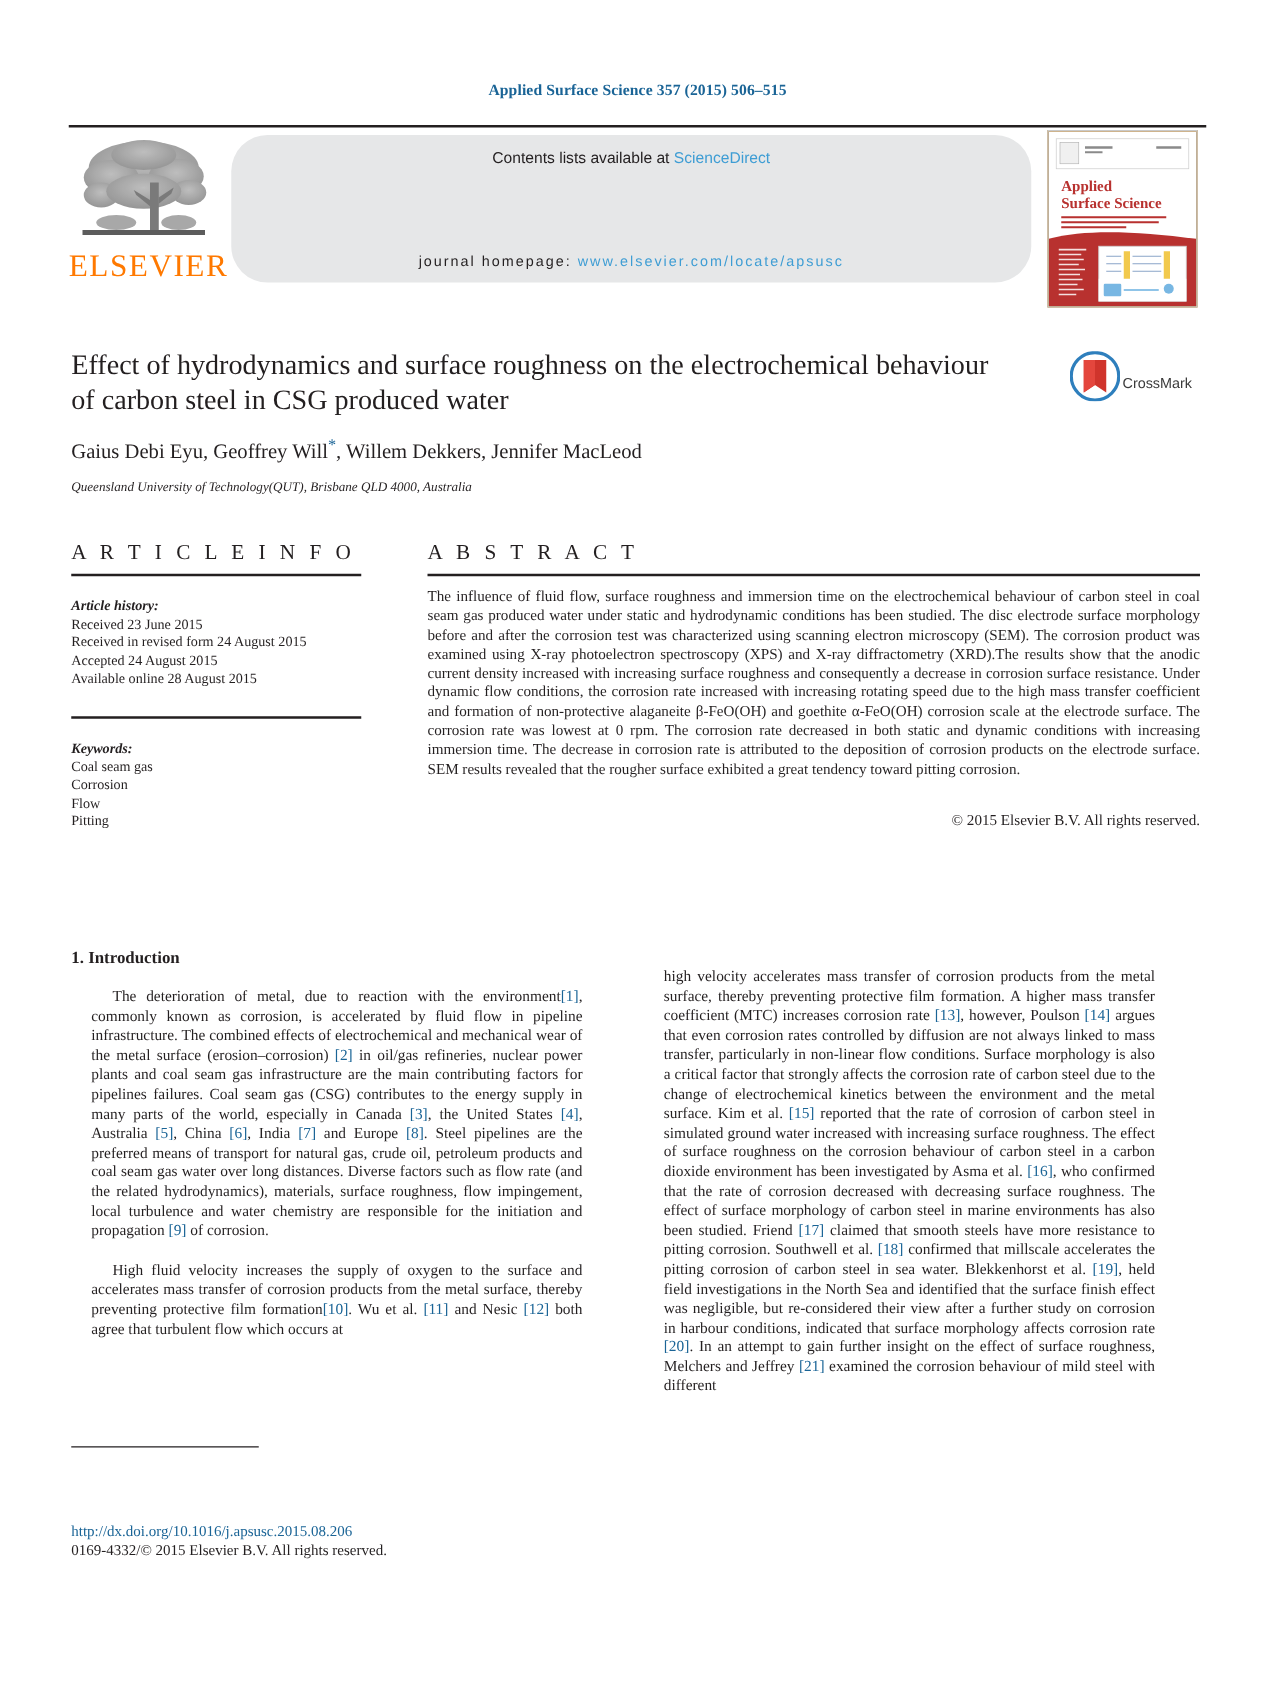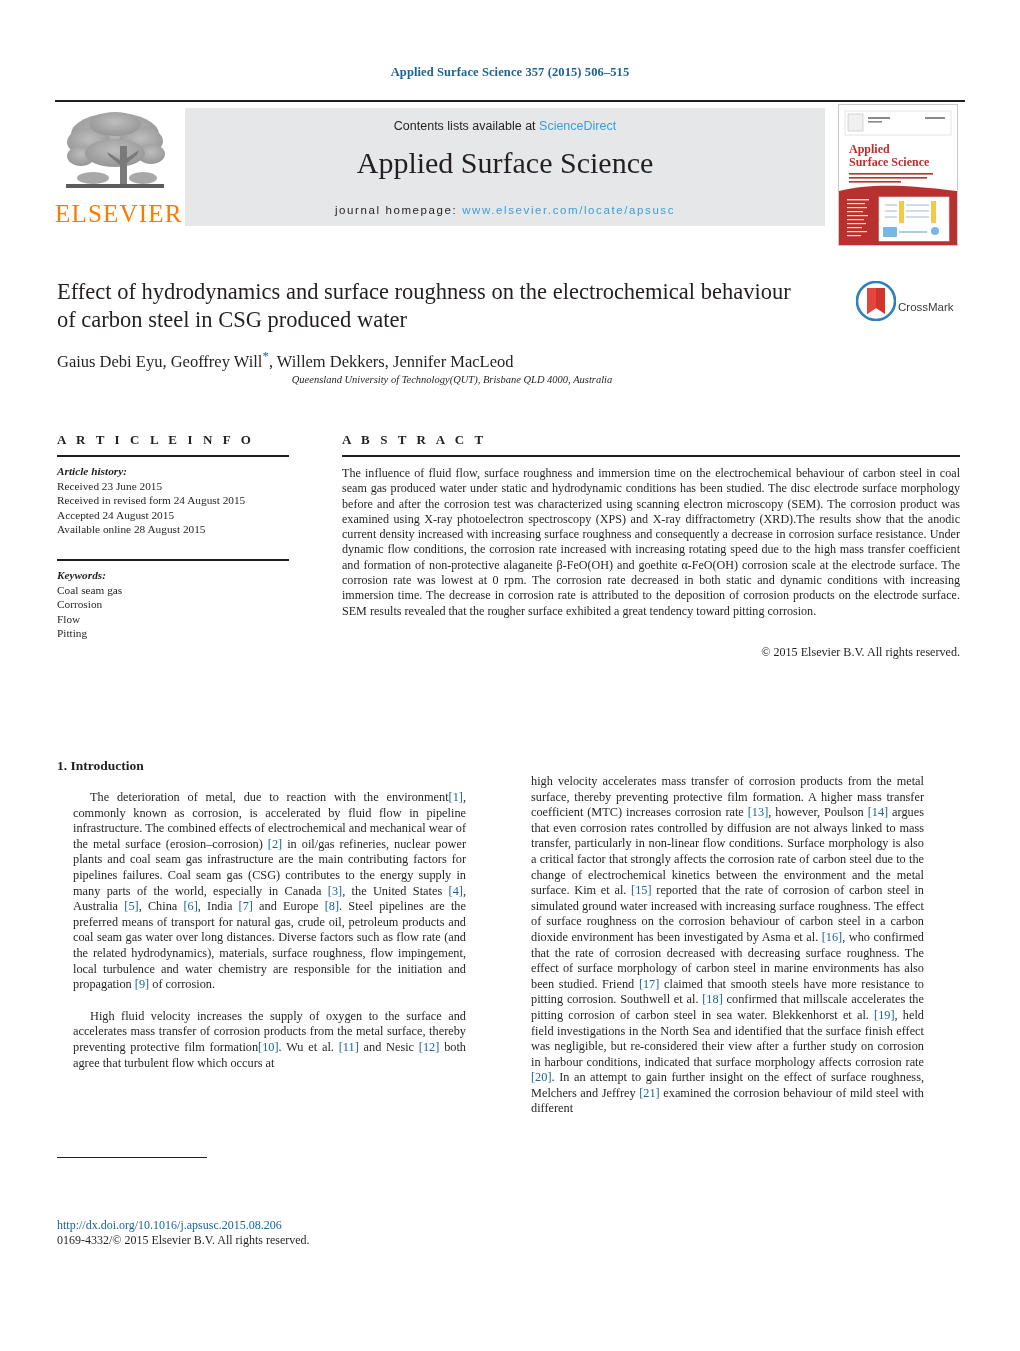--- a/index.html
+++ b/index.html
@@ -73,20 +73,21 @@
     letter-spacing: 1.2px;
     color: #ff7900;
   }
   .masthead-center {
     position: absolute;
     left: 130px;
     top: 8px;
     width: 640px;
     height: 118px;
     background: #e6e7e8;
+    border-radius: 29px;
   }
   .contents-line {
     position: absolute;
     top: 11px;
     left: 0;
     width: 640px;
     text-align: center;
     font-family: "Liberation Sans", sans-serif;
     font-size: 12.5px;
     color: #231f20;
@@ -150,26 +151,25 @@
     font-family: "Liberation Serif", serif;
     font-size: 16.5px;
     color: #231f20;
   }
   .authors .star {
     color: #1a6496;
     font-size: 13px;
     vertical-align: super;
   }
   .affiliation {
-    margin-top: 2px;
+    margin-top: 13px;
     font-family: "Liberation Serif", serif;
     font-style: italic;
     font-size: 10.5px;
     color: #231f20;
-    text-align: center;
   }
   .crossmark {
     position: absolute;
     top: 281px;
     left: 856px;
     width: 100px;
     height: 46px;
   }
   .crossmark-label {
     position: absolute;
@@ -194,32 +194,32 @@
     width: 232px;
   }
   .col-abs {
     position: absolute;
     left: 285px;
     top: 0;
     width: 618px;
   }
   .sec-head {
     font-family: "Liberation Serif", serif;
-    font-size: 13px;
-    font-weight: bold;
+    font-size: 17px;
+    font-weight: normal;
     letter-spacing: 3.6px;
     color: #231f20;
   }
   .rule-med {
     height: 2px;
     background: #231f20;
     margin-top: 7px;
   }
   .info-body {
-    margin-top: 7px;
+    margin-top: 17px;
     font-family: "Liberation Serif", serif;
     font-size: 11.3px;
     line-height: 14.6px;
     color: #231f20;
   }
   .info-body .it {
     font-style: italic;
     font-weight: bold;
   }
   .abs-body {
@@ -344,21 +344,20 @@
         </g>
         <rect x="3" y="76" width="98" height="4" fill="#5c5c5c"></rect>
       </svg>
       <div class="elsevier-word">ELSEVIER</div>
     </div>
 
     <div class="masthead-center">
       <div class="contents-line">
         <span>Contents lists available at </span><span class="sd-link">ScienceDirect</span>
       </div>
-      <div class="journal-name">Applied Surface Science</div>
       <div class="homepage-line">
         <span>journal homepage: </span><span class="hp-url">www.elsevier.com/locate/apsusc</span>
       </div>
     </div>
 
     <div class="cover-thumb">
       <svg viewBox="0 0 118 140" width="118" height="140">
         <rect x="0" y="0" width="118" height="140" fill="#ffffff"></rect>
         <rect x="6" y="6" width="106" height="24" fill="#ffffff" stroke="#cfcfcf" stroke-width="0.6"></rect>
         <rect x="9" y="9" width="15" height="17" fill="#f0f0f0" stroke="#b0b0b0" stroke-width="0.5"></rect>

